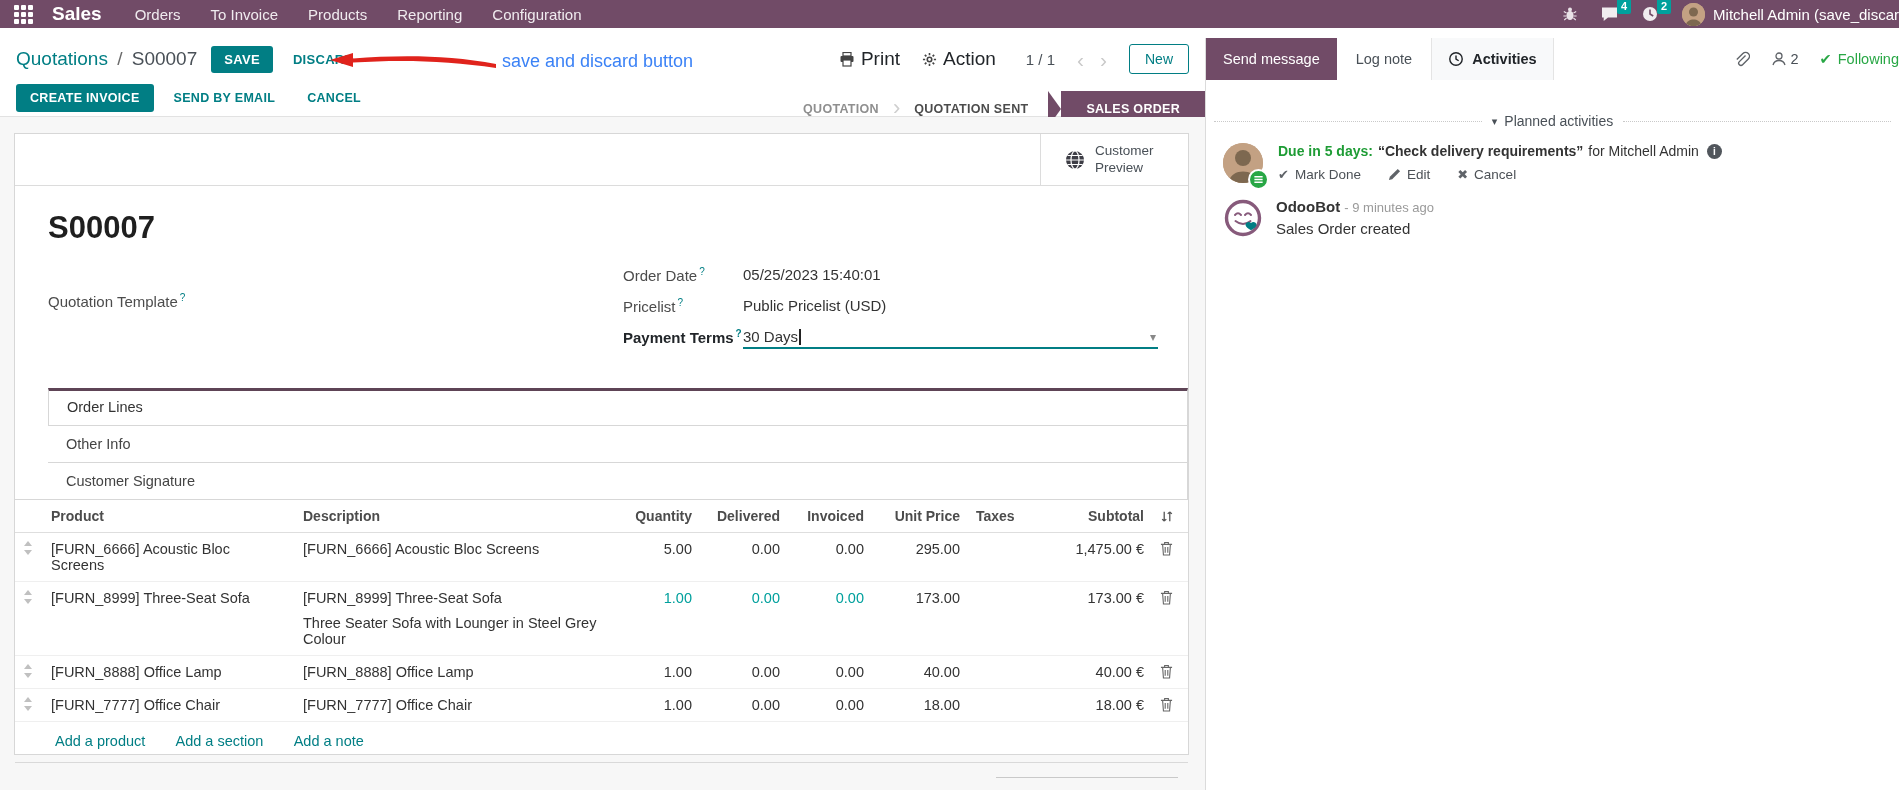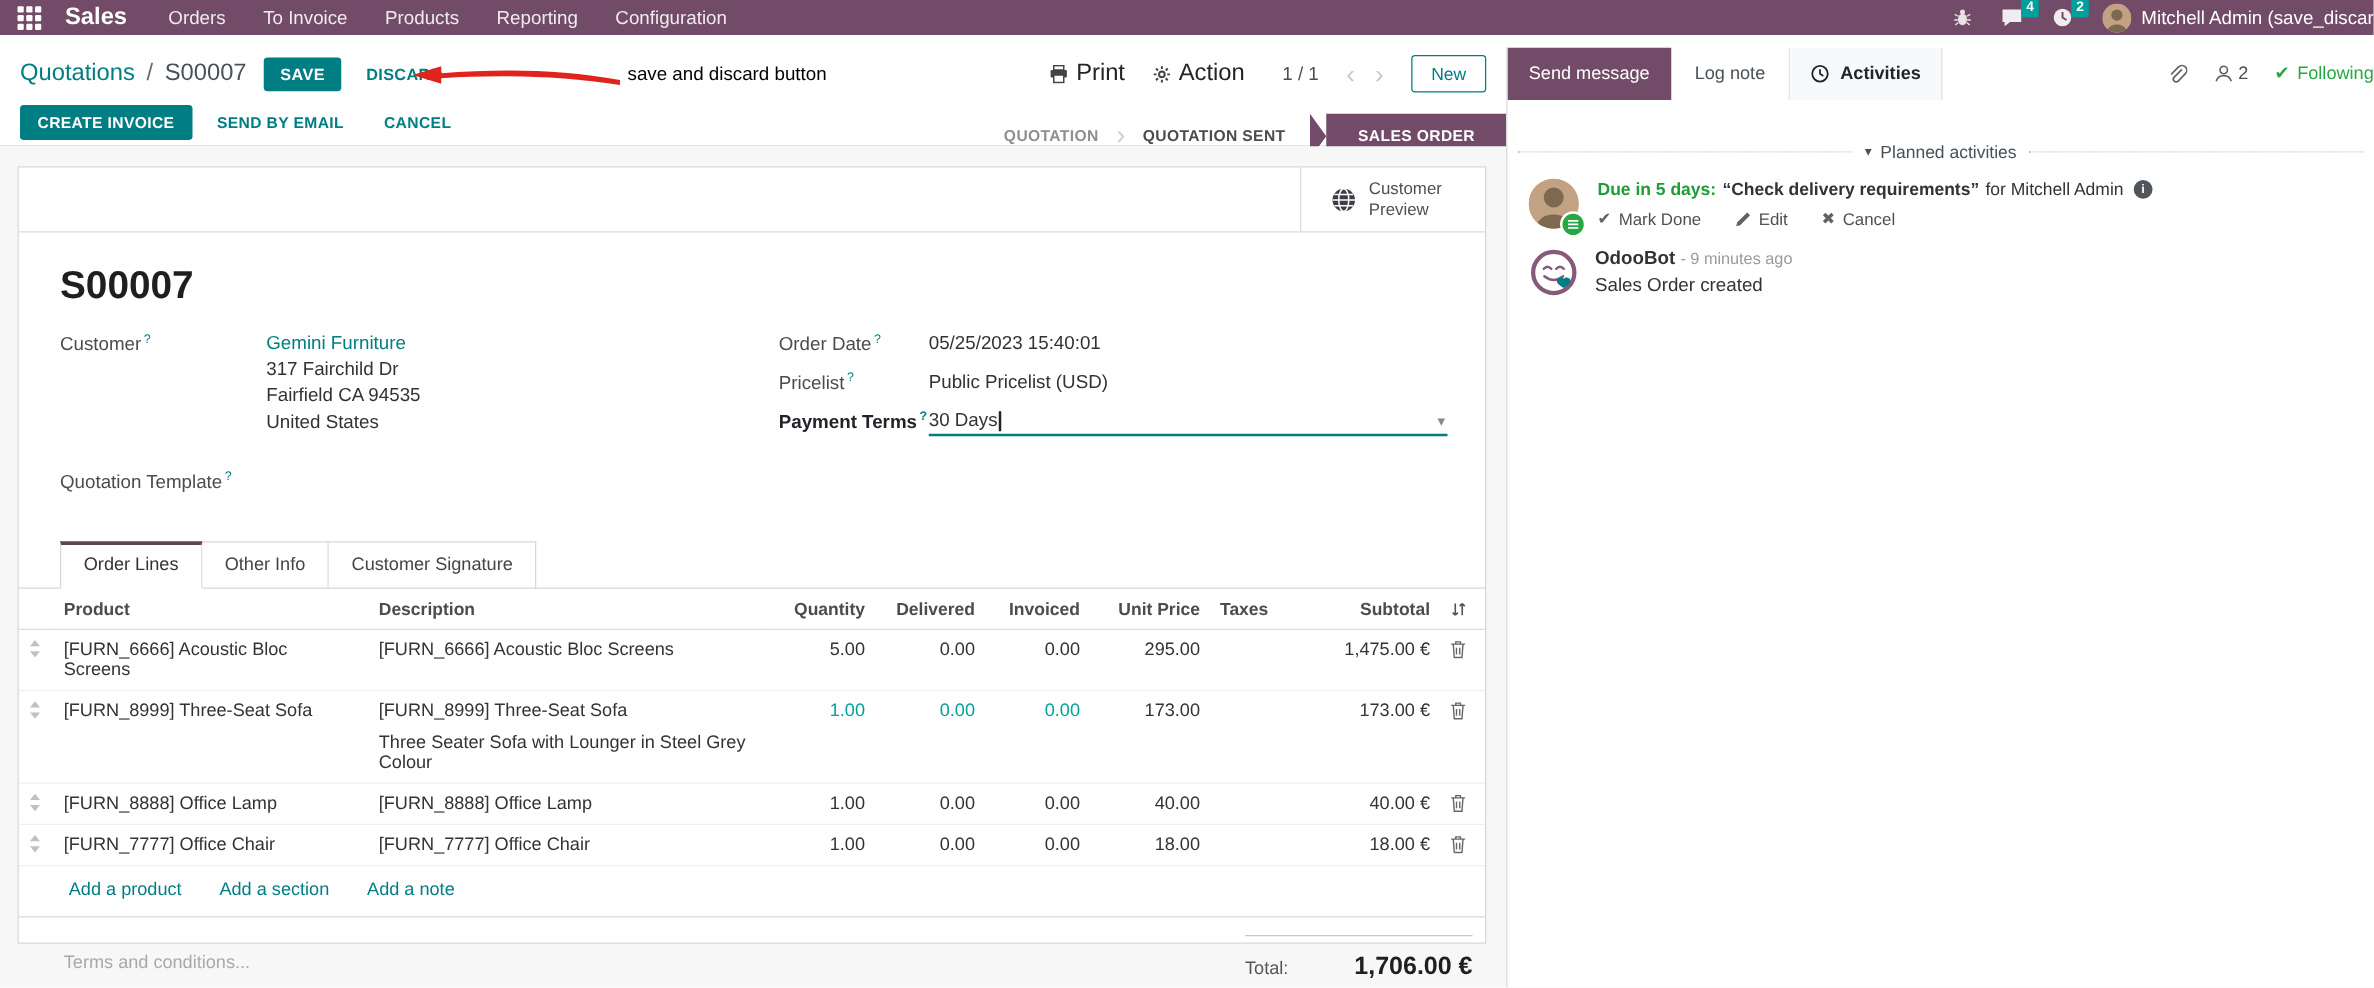--- a/index.html
+++ b/index.html
@@ -25,21 +25,21 @@
 
   
   .ctl-row { height:42px; display:flex; align-items:center; padding:0 16px; position:relative; background:#fff; }
   .breadcrumb { font-size:19px; white-space:nowrap; }
   .bc-parent { color:#017e84; cursor:pointer; }
   .bc-sep { color:#6b6b6b; padding:0 4px; }
   .bc-current { color:#495057; }
   .btn-save { background:#017e84; color:#fff; border:none; font-size:13px; font-weight:700; letter-spacing:.3px; padding:6px 13px; border-radius:3px; margin-left:14px; cursor:pointer; }
   .btn-discard { background:none; border:none; color:#017e84; font-size:13px; font-weight:700; letter-spacing:.3px; margin-left:20px; cursor:pointer; }
   .annot-arrow { position:absolute; left:328px; top:13px; }
-  .annot-text { position:absolute; left:502px; top:13px; font-size:15px; color:#000000; white-space:nowrap; }
+  .annot-text { position:absolute; left:502px; top:13px; font-size:18px; color:#3b82f6; white-space:nowrap; }
   .ctl-right { margin-left:auto; display:flex; align-items:center; gap:22px; }
   .ctl-btn { display:flex; align-items:center; gap:6px; font-size:19px; color:#212529; background:none; border:none; cursor:pointer; }
   .pager { font-size:15px; color:#495057; margin-left:8px; }
   .pager-nav { color:#c9c9c9; font-size:21px; line-height:1; display:flex; gap:16px; }
   .pager-nav span { cursor:pointer; }
   .btn-new { border:1px solid #017e84; color:#017e84; background:#fff; font-size:14px; padding:6px 15px; border-radius:3px; cursor:pointer; }
 
   
   .statusbar { height:37px; display:flex; align-items:center; border-bottom:1px solid #e2e2e2; background:#fff; }
   .sb-left { display:flex; align-items:center; gap:8px; padding-left:16px; }
@@ -70,21 +70,21 @@
   .help-sup { color:#017e84; font-size:10px; vertical-align:super; margin-left:2px; }
   .fvalue { font-size:15px; color:#333; }
   .link-teal { color:#017e84; cursor:pointer; }
   .addr div { margin-bottom:4px; }
   .qtpl-row { margin-top:26px; }
   .input-line { flex:1; display:flex; align-items:center; border-bottom:2px solid #017e84; padding-bottom:2px; position:relative; }
   .cursor-bar { display:inline-block; width:1.5px; height:16px; background:#222; margin-left:1px; }
   .input-caret { position:absolute; right:2px; color:#888; font-size:12px; cursor:pointer; }
 
   
-  .tabs { display:flex; padding-left:33px; border-bottom:1px solid #d7d7d7; margin-top:26px; }
+  .tabs { display:flex; padding-left:33px; border-bottom:1px solid #d7d7d7; margin-top:26px;flex-direction:column; }
   .tab { padding:10px 18px; font-size:14.5px; color:#444; border:1px solid #d7d7d7; border-bottom:none; background:#fff; margin-bottom:-1px; cursor:pointer; }
   .tab + .tab { border-left:none; }
   .tab.active { border-top:3px solid #5e4456; padding-top:8px; color:#333; border-bottom:1px solid #fff; }
   .tab.inactive { border-bottom:1px solid #d7d7d7; }
 
   
   table.olist { width:100%; border-collapse:collapse; table-layout:fixed; }
   .olist th { font-size:14px; font-weight:700; color:#4c4c4c; text-align:left; padding:8px 8px; border-bottom:1px solid #dedede; }
   .olist th.num, .olist td.num { text-align:right; }
   .olist td { font-size:14.5px; color:#333; padding:8px 8px; border-bottom:1px solid #efefef; vertical-align:top; }
@@ -263,29 +263,20 @@
               <path d="M2 11h18M3.5 6.5h15M3.5 15.5h15" stroke="#fff" stroke-width="1.2"></path>
             </svg>
           <span style="width:70px">Customer Preview</span>
         </div>
       </div>
 
       <div class="sheet-title">S00007</div>
 
       <div class="fields">
         <div class="fgroup-left">
-          <div class="frow">
-            <div class="flabel"><span>Customer</span><span class="help-sup">?</span></div>
-            <div class="fvalue addr">
-              <div class="link-teal">Gemini Furniture</div>
-              <div>317 Fairchild Dr</div>
-              <div>Fairfield CA 94535</div>
-              <div>United States</div>
-            </div>
-          </div>
           <div class="frow qtpl-row">
             <div class="flabel"><span>Quotation Template</span><span class="help-sup">?</span></div>
             <div class="fvalue"></div>
           </div>
         </div>
         <div class="fgroup-right">
           <div class="frow">
             <div class="flabel"><span>Order Date</span><span class="help-sup">?</span></div>
             <div class="fvalue">05/25/2023 15:40:01</div>
           </div>

